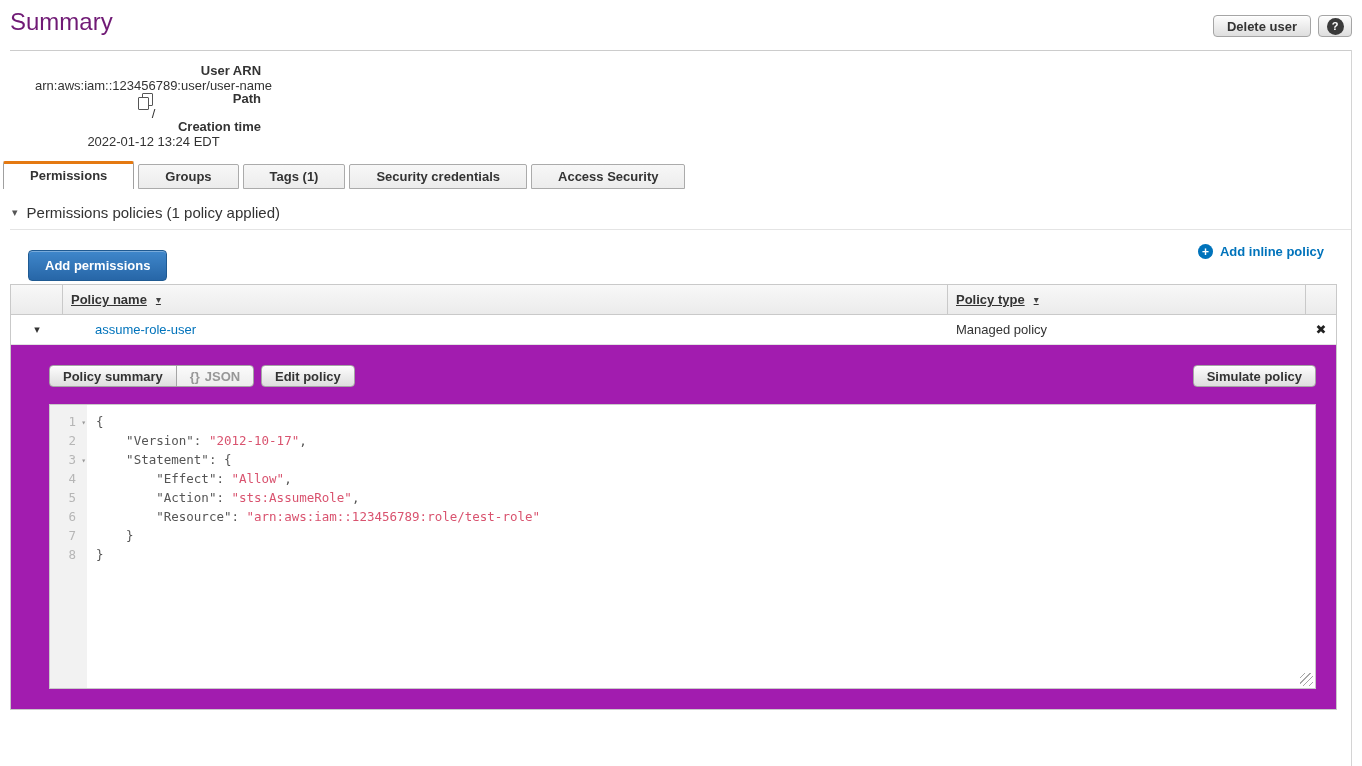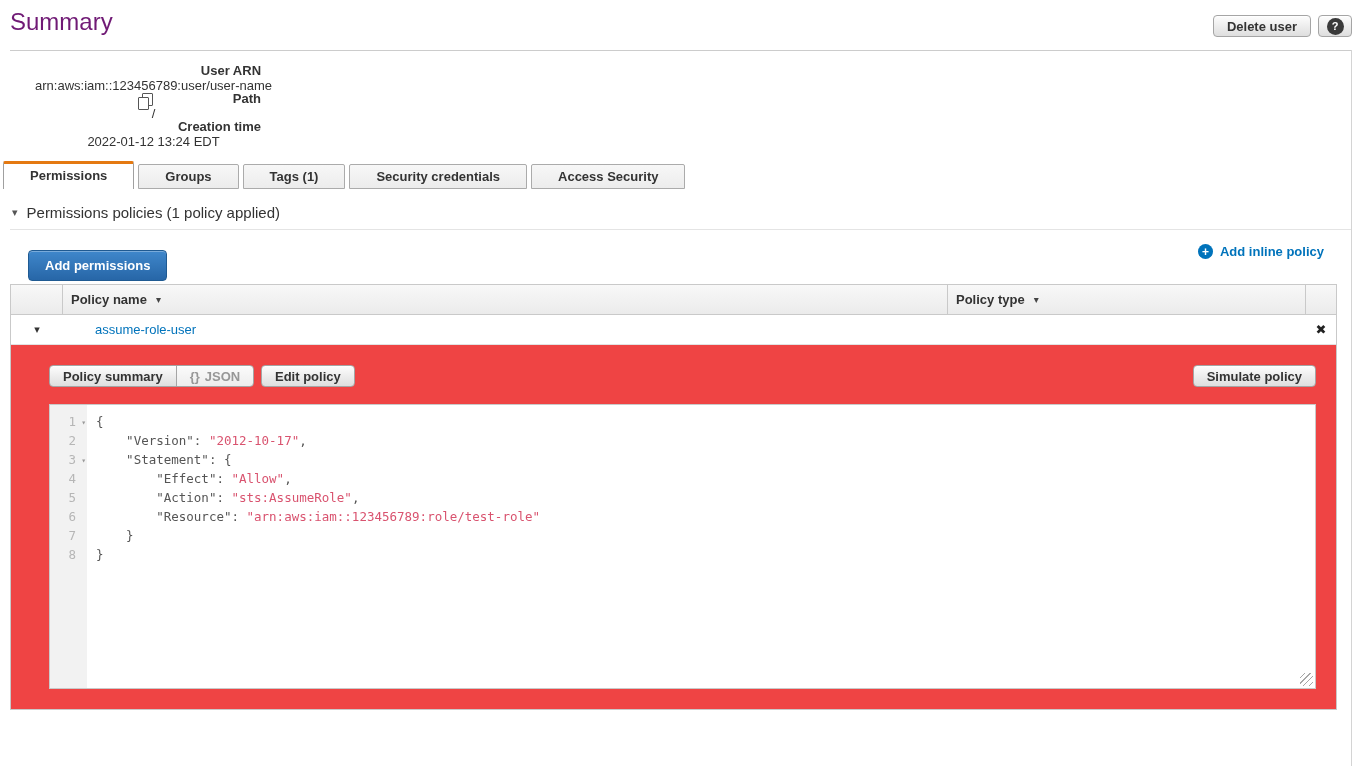--- a/index.html
+++ b/index.html
@@ -61,38 +61,38 @@
     position: absolute; top: 250px; left: 28px; height: 31px; padding: 0 16px;
     background: linear-gradient(#3f87cb, #2766a7);
     border: 1px solid #1f5globals
     ; border: 1px solid #1f5a92; color: #fff; box-shadow: inset 0 1px 0 rgba(255,255,255,.3);
   }
   .add-inline { position: absolute; top: 244px; right: 38px; display: flex; align-items: center; gap: 7px; color: #0073bb; font-weight: bold; cursor: pointer; }
   .plus-circle { width: 15px; height: 15px; border-radius: 50%; background: #0073bb; color: #fff; font-size: 12px; font-weight: bold; display: flex; align-items: center; justify-content: center; line-height: 1; }
 
   
   .policy-table { position: absolute; top: 284px; left: 10px; width: 1327px; border: 1px solid #c9c9c9; background: #fff; }
-  .thead { display: flex; height: 30px; background: linear-gradient(#f8f8f8, #ebebeb); border-bottom: 1px solid #c9c9c9; }
+  .thead { display: flex; height: 30px; background: linear-gradient(#f8f8f8, #ebebeb); border-bottom: 1px solid #c9c9c9; text-decoration: underline; }
   .th { display: flex; align-items: center; font-weight: bold; color: #333; }
   .th-expand { width: 52px; border-right: 1px solid #c9c9c9; }
   .th-name { flex: 1; padding-left: 8px; border-right: 1px solid #c9c9c9; }
   .th-type { width: 358px; padding-left: 8px; border-right: 1px solid #c9c9c9; }
   .th-action { width: 30px; }
   .sort-caret { font-size: 10px; color: #444; margin-left: 9px; cursor: pointer; }
   .group-row { height: 31px; background: #f6f6f6; border-bottom: 1px solid #e2e2e2; display: flex; align-items: center; padding-left: 20px; font-weight: bold; color: #333; }
   .policy-row { height: 30px; display: flex; align-items: center; border-bottom: 1px solid #e2e2e2; background: #fff; }
   .row-caret { width: 52px; text-align: center; font-size: 11px; color: #333; cursor: pointer; }
   .row-name { flex: 1; padding-left: 32px; }
   .row-name a { color: #0073bb; text-decoration: none; cursor: pointer; }
   .row-type { width: 358px; padding-left: 8px; color: #333; }
   .row-action { width: 30px; text-align: center; }
   .remove-x { font-size: 13px; color: #222; font-weight: bold; cursor: pointer; }
 
   
-  .detail { position: relative; height: 364px; background: #ef4444; }
+  .detail { position: relative; height: 364px; background: #a21caf; }
   .detail-toolbar { position: absolute; top: 20px; left: 38px; right: 20px; height: 26px; }
   .btn-group { position: absolute; left: 0; top: 0; display: inline-flex; }
   .btn-group .btn:first-child { border-radius: 4px 0 0 4px; }
   .btn-group .btn:last-child { border-radius: 0 4px 4px 0; margin-left: -1px; }
   .btn-muted { color: #979797; background: linear-gradient(#fbfbfb, #ededed); }
   .json-braces { margin-right: 5px; font-weight: bold; }
   .edit-policy-btn { position: absolute; left: 212px; top: 0; }
   .simulate-btn { position: absolute; right: 0; top: 0; }
 
   .editor {
@@ -178,20 +178,21 @@
     </div>
     <div class="th th-action"></div>
   </div>
 
 
   <div class="policy-row">
     <div class="row-caret">▾</div>
     <div class="row-name">
       <a>assume-role-user</a>
     </div>
+    <div class="row-type">Managed policy</div>
     <div class="row-action">
       <span class="remove-x">✖</span>
     </div>
   </div>
 
   <div class="detail">
     <div class="detail-toolbar">
       <div class="btn-group">
         <button class="btn">Policy summary</button>
         <button class="btn btn-muted">

